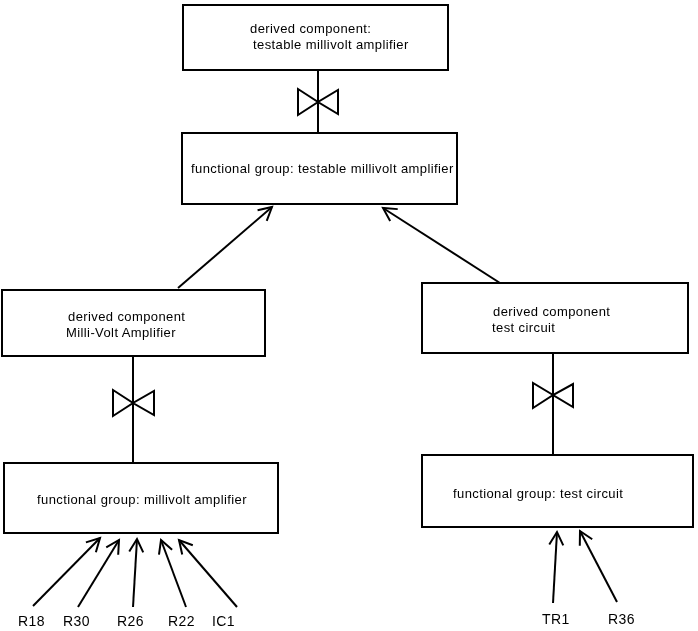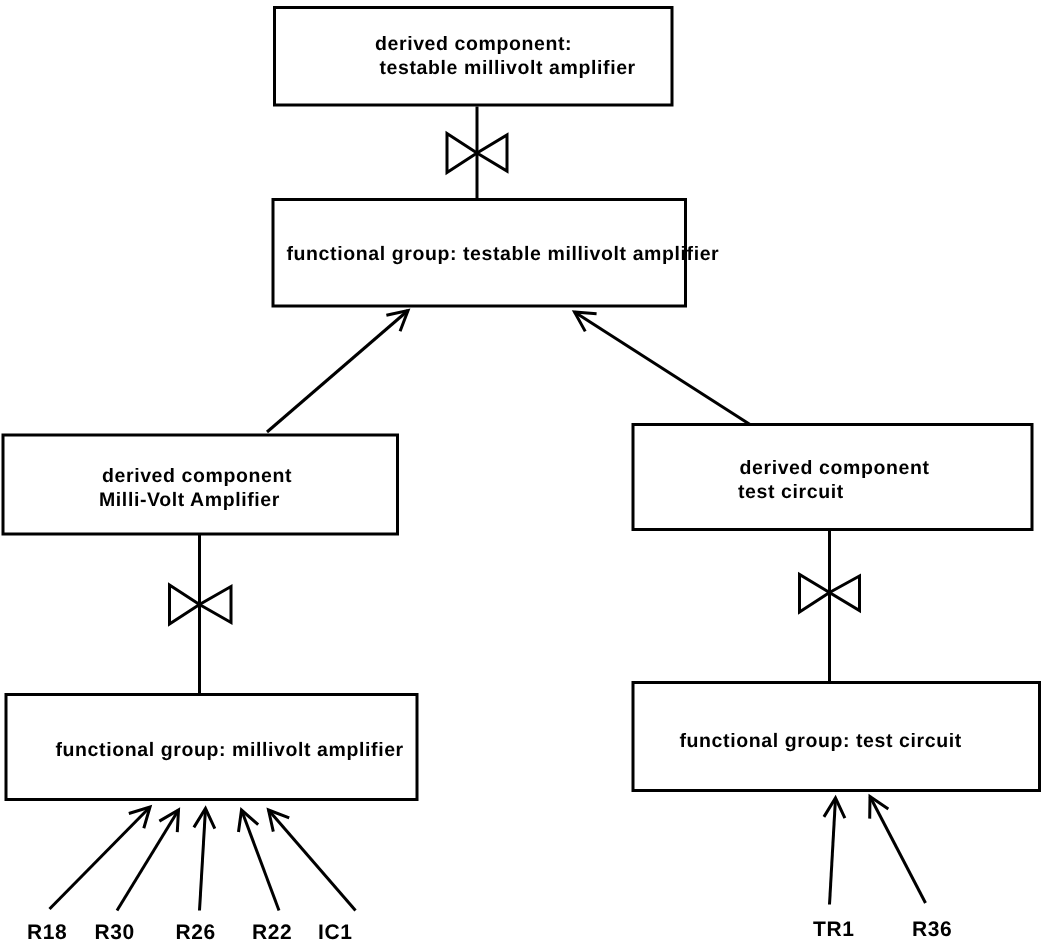--- a/index.html
+++ b/index.html
@@ -9,21 +9,20 @@
     width: 698px;
     height: 631px;
     overflow: hidden;
     font-family: "Liberation Sans", sans-serif;
   }
   #diagram-root {
     position: relative;
     width: 698px;
     height: 631px;
     background: #ffffff;
-    font-weight: bold;
   }
   svg { display: block; }
   .node-box {
     fill: #ffffff;
     stroke: #000000;
     stroke-width: 2;
   }
   .connector {
     stroke: #000000;
     stroke-width: 2;

